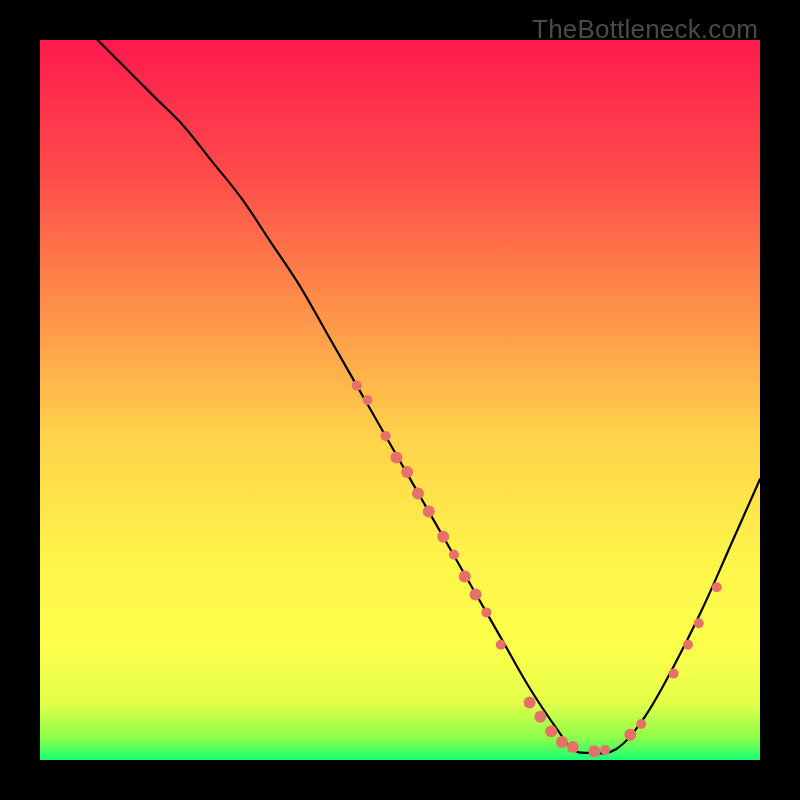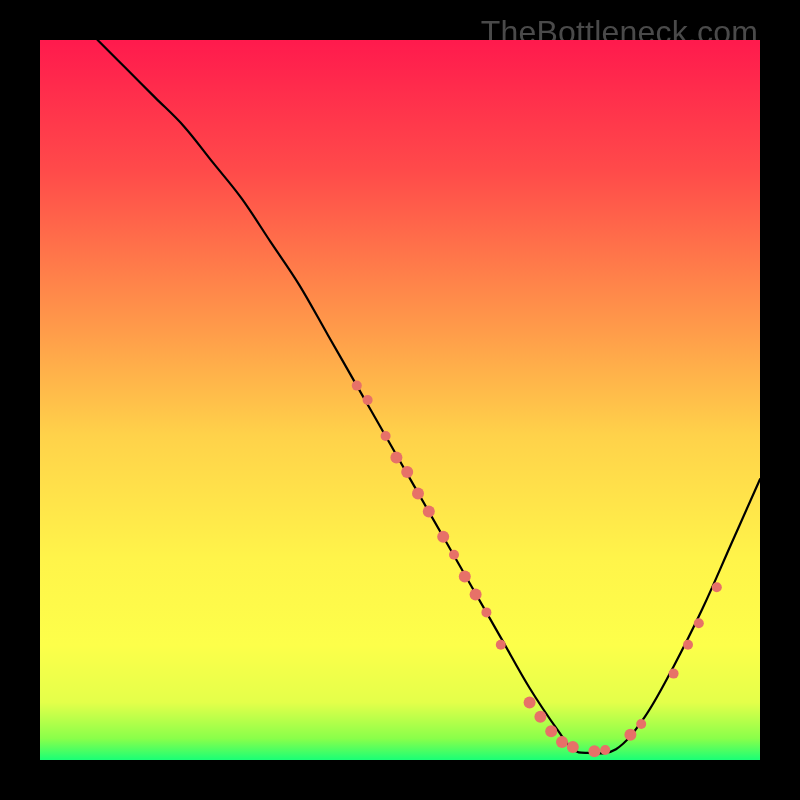--- a/index.html
+++ b/index.html
@@ -31,21 +31,21 @@
     left: 0;
     top: 0;
     width: 720px;
     height: 720px;
   }
   .watermark {
     position: absolute;
     top: 14px;
     right: 42px;
     color: #4a4a4a;
-    font-size: 32px;
+    font-size: 26px;
     font-weight: 500;
     letter-spacing: 0.2px;
     user-select: none;
   }
 </style>
 </head>
 <body>
 
 <div class="watermark">TheBottleneck.com</div>
 

